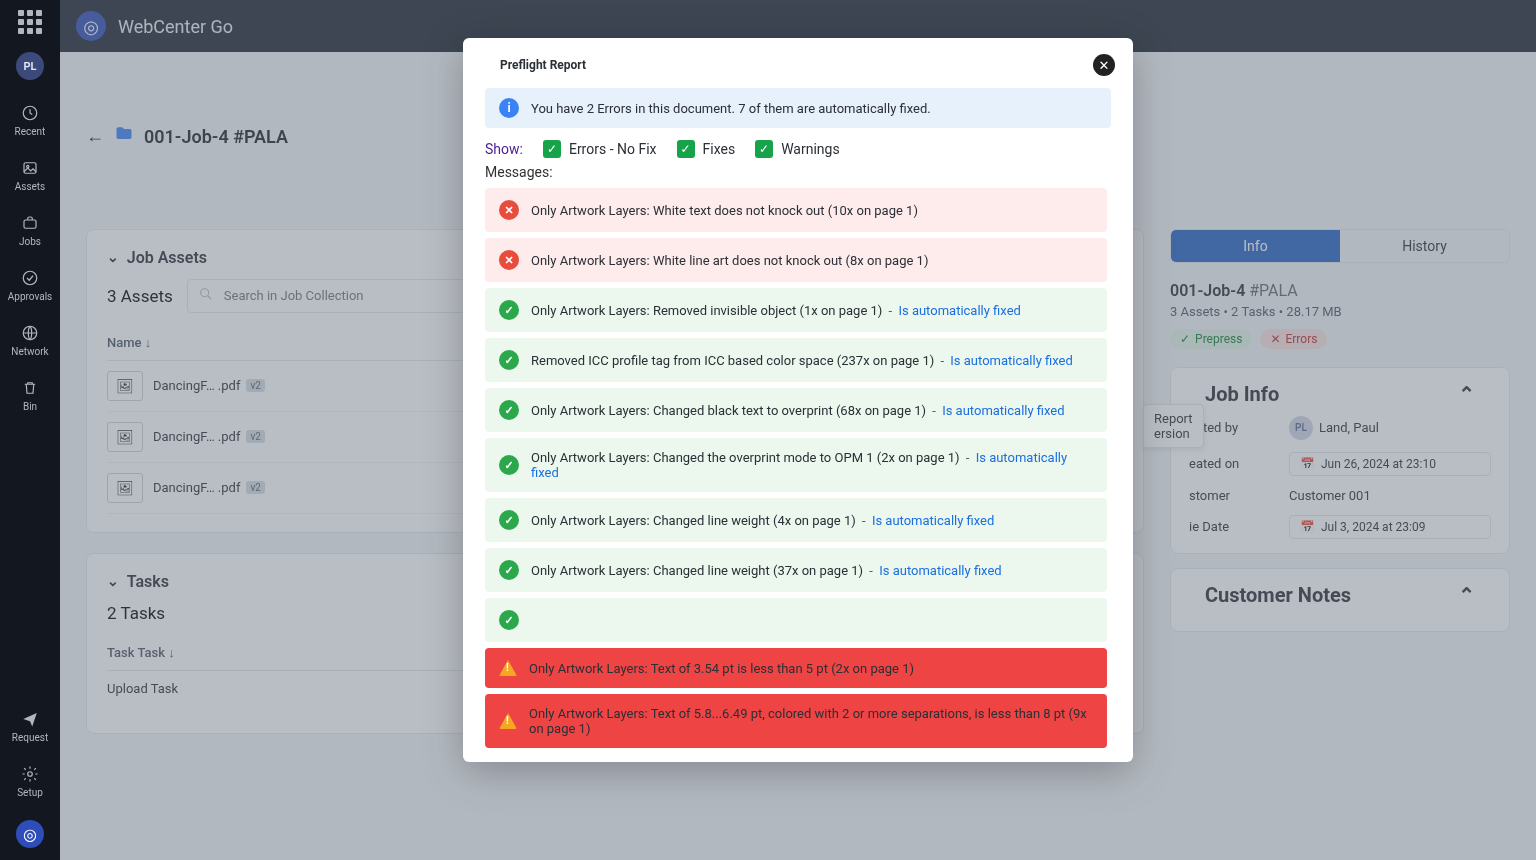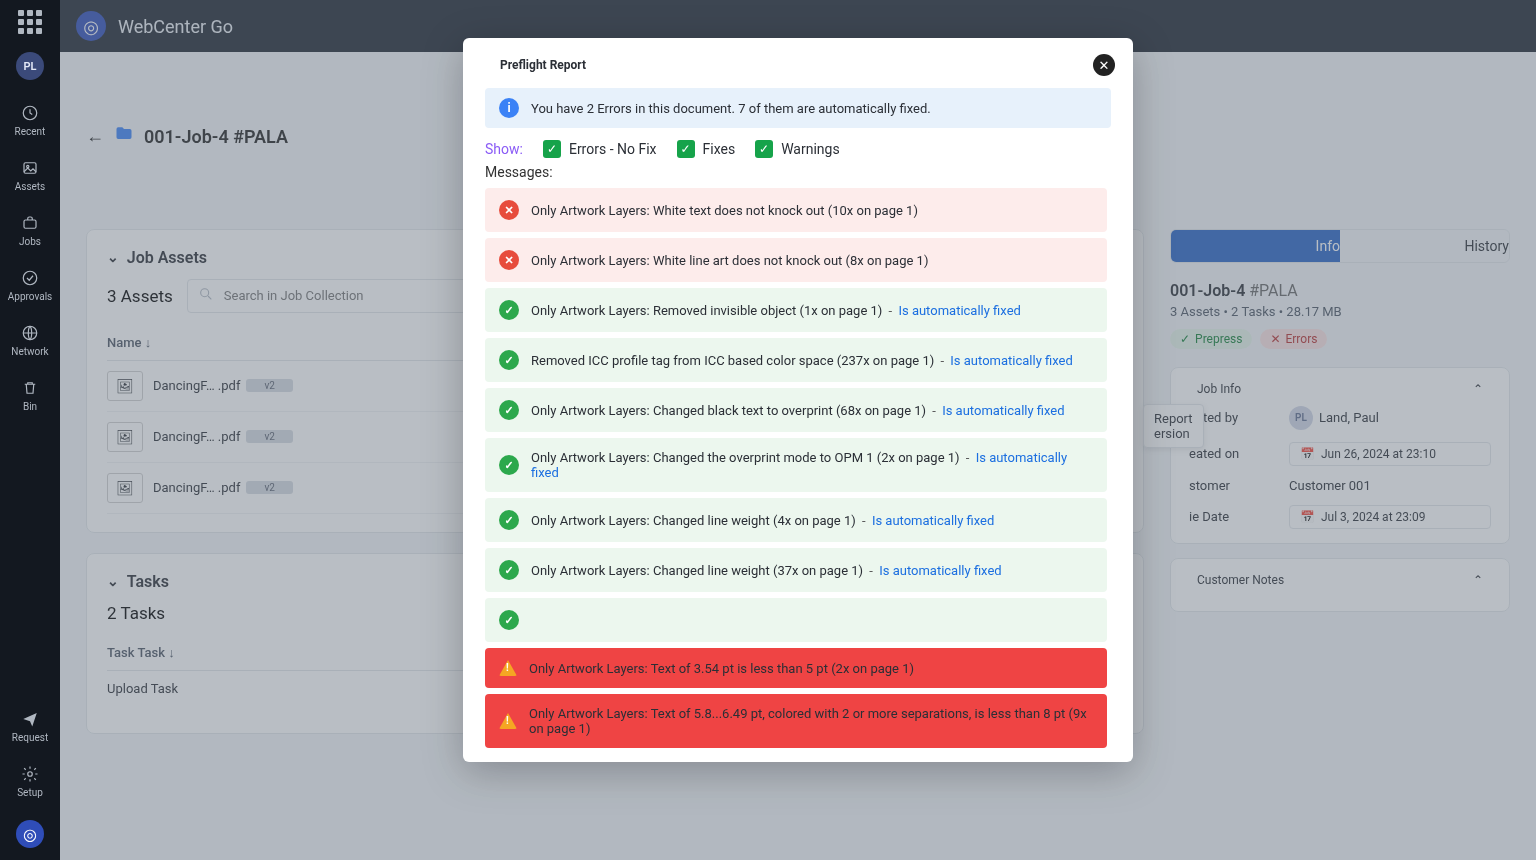--- a/index.html
+++ b/index.html
@@ -38,47 +38,47 @@
   .chev{font-size:14px}
   .search-row{display:flex;align-items:center;gap:14px;margin-bottom:12px}
   .search-row .count{font-size:17px;color:#000000}
   .search-row .search{flex:1;display:flex;align-items:center;border:1px solid var(--border);border-radius:4px;padding:6px 10px;background:#fff}
   .search-row .search input{border:none;outline:none;flex:1;font-size:13px}
   .thead, .trow{display:grid;grid-template-columns:1fr 120px 200px;align-items:center;padding:10px 0;font-size:13px}
   .thead{color:#4b5563;font-weight:500;border-bottom:1px solid var(--border)}
   .trow{border-bottom:1px solid #f0f2f4}
   .thumb{width:36px;height:30px;border:1px solid #d0d0d0;border-radius:3px;margin-right:10px;flex:0 0 auto;display:flex;align-items:center;justify-content:center;font-size:14px;background:#fff}
   .fname{display:flex;align-items:center}
-  .vbadge{background:#d6dbe2;color:#596170;font-size:10px;padding:1px 18px;border-radius:3px;margin-left:6px}
+  .vbadge{background:#d6dbe2;color:#596170;font-size:10px;padding:1px 4px;border-radius:3px;margin-left:6px}
   .tasks-thead,.tasks-row{display:grid;grid-template-columns:1fr 300px;padding:10px 0;font-size:13px}
   .tasks-thead{color:#4b5563;font-weight:500;border-bottom:1px solid var(--border)}
   .pl-chip{width:24px;height:24px;border-radius:50%;background:#d0d6e6;color:#5e6c8f;font-size:10px;font-weight:600;display:inline-flex;align-items:center;justify-content:center;margin-right:6px}
   
   .info-tabs{display:flex;border:1px solid var(--border);border-radius:6px;overflow:hidden;margin-bottom:18px}
-  .info-tabs .tab{flex:1;text-align:right;padding:8px 0;font-size:14px;cursor:pointer}
+  .info-tabs .tab{flex:1;text-align:center;padding:8px 0;font-size:14px;cursor:pointer}
   .info-tabs .tab.active{background:#2763c5;color:#fff}
   .job-title{font-weight:600;font-size:16px;margin-bottom:4px}
   .job-sub{font-size:13px;color:#4b5563;margin-bottom:10px}
   .badges{display:flex;gap:8px;margin-bottom:18px}
   .badge{font-size:12px;padding:3px 10px;border-radius:12px;display:inline-flex;align-items:center;gap:5px}
   .badge.green{background:#e6f4ea;color:#148138}
   .badge.red{background:#fbe2e2;color:#b82f2f}
   .side-panel{background:#fff;border:1px solid var(--border);border-radius:8px;padding:14px 18px;margin-bottom:14px}
-  .side-panel h4{margin:0 8px 10px;font-size:12px;font-weight:400}
+  .side-panel h4{margin:0 16px 10px;font-size:20px;font-weight:700}
   .kv{display:grid;grid-template-columns:100px 1fr;row-gap:12px;font-size:13px;align-items:center}
   .date-chip{display:inline-flex;align-items:center;gap:6px;border:1px solid var(--border);border-radius:4px;padding:4px 10px;font-size:12px}
   
   .overlay{position:fixed;inset:0;left:var(--sidew);top:0;background:rgba(100,110,125,0.45);z-index:50}
   .modal{position:fixed;top:38px;left:calc(var(--sidew) + (100% - var(--sidew) - 670px)/2);width:670px;max-height:790px;background:#fff;border-radius:6px;box-shadow:0 10px 40px rgba(0,0,0,.25);padding:20px 22px 14px;z-index:60;overflow:hidden}
   .modal h2{margin:0 15px 16px;font-size:12px;font-weight:700}
   .modal .close{position:absolute;top:16px;right:18px;width:22px;height:22px;border-radius:50%;background:#222;color:#fff;display:flex;align-items:center;justify-content:center;font-size:13px;cursor:pointer}
   .info-banner{background:#e7f1fb;border-radius:4px;padding:10px 14px;font-size:13px;display:flex;align-items:center;gap:12px;margin-bottom:12px}
   .info-banner .i{width:20px;height:20px;border-radius:50%;background:#3b82f6;color:#fff;display:flex;align-items:center;justify-content:center;font-size:12px;font-weight:700;flex:0 0 auto}
   .filters{display:flex;align-items:center;gap:20px;font-size:14px;margin-bottom:6px}
-  .filters .lbl{color:#8b5cf6}
+  .filters .lbl{color:#4c1d95}
   .cb{width:18px;height:18px;border-radius:3px;background:#16a34a;color:#fff;display:inline-flex;align-items:center;justify-content:center;font-size:12px;margin-right:8px}
   .filters label{display:flex;align-items:center;cursor:pointer}
   .msgs-head{font-size:14px;margin:6px 0 8px;color:#333}
   .msgs{display:flex;flex-direction:column;gap:6px;overflow-y:auto;max-height:590px;padding-right:4px}
   .msg{border-radius:4px;padding:12px 14px;font-size:13px;display:flex;align-items:center;gap:12px}
   .msg .icon{width:20px;height:20px;border-radius:50%;flex:0 0 auto;display:flex;align-items:center;justify-content:center;font-size:11px;color:#fff;font-weight:700}
   .msg.error{background:#fdeceb}
   .msg.error .icon{background:#e74c3c}
   .msg.fix{background:#ecf7ee}
   .msg.fix .icon{background:#2ca84c}

